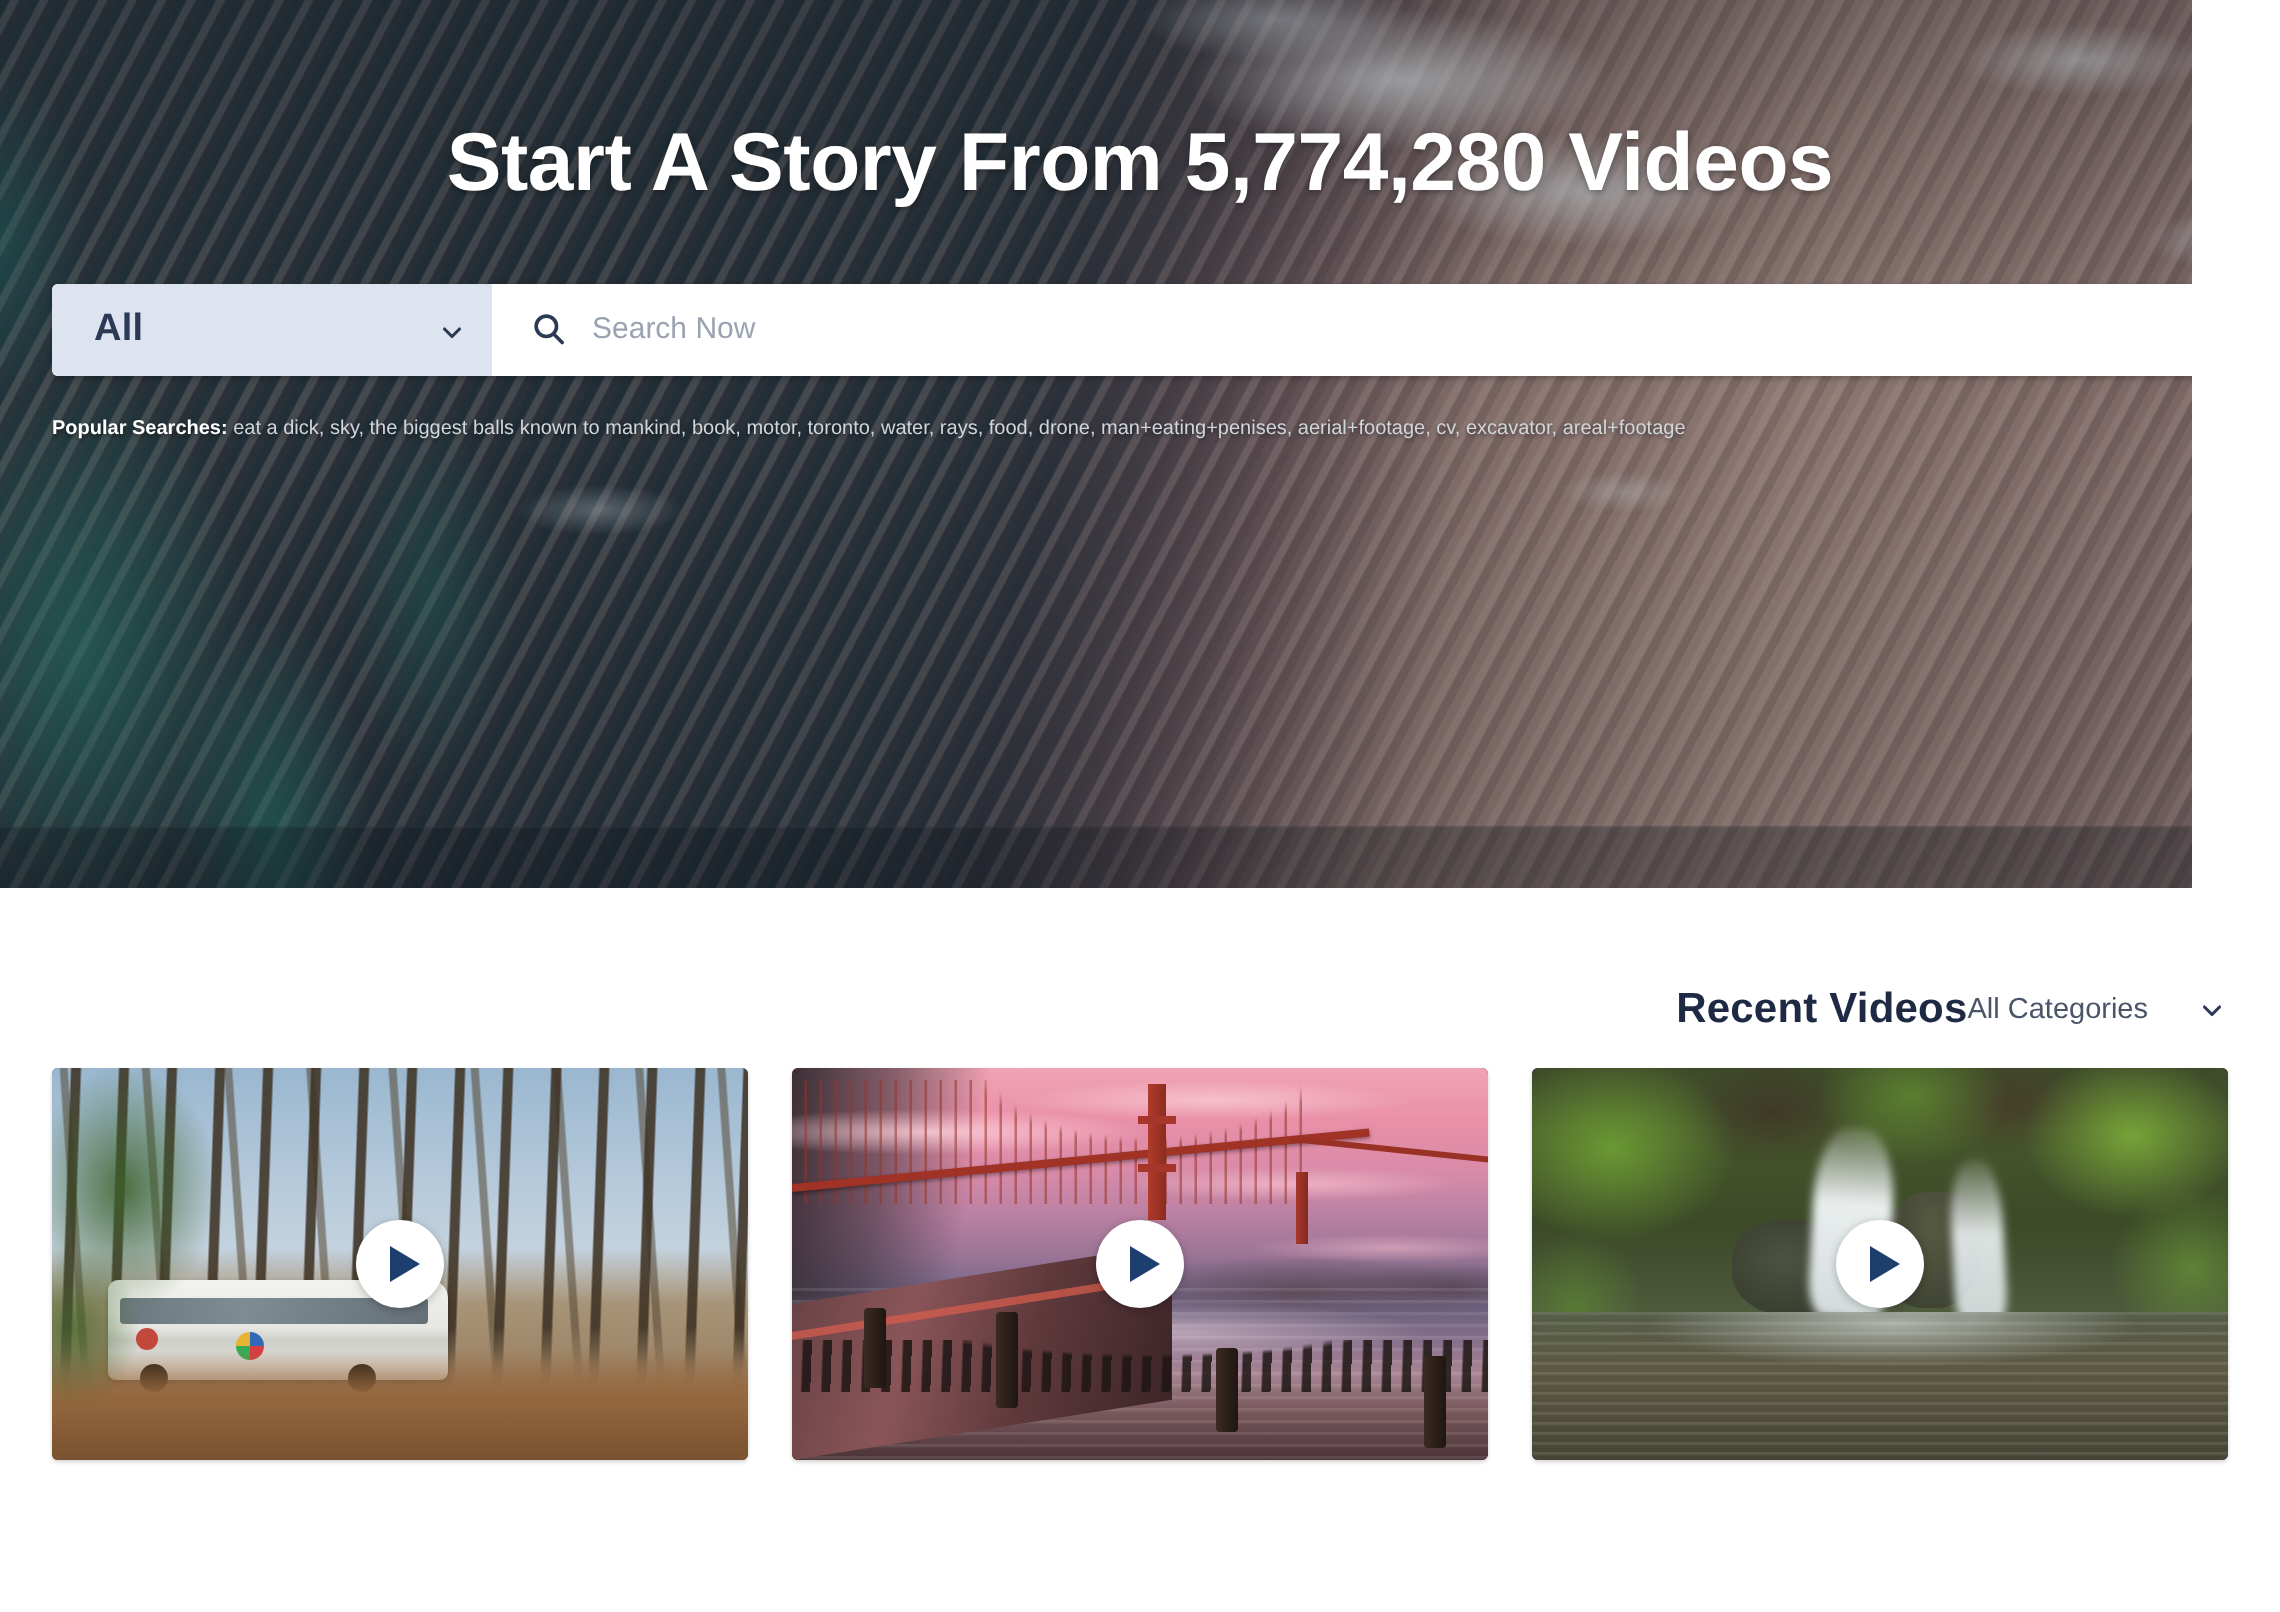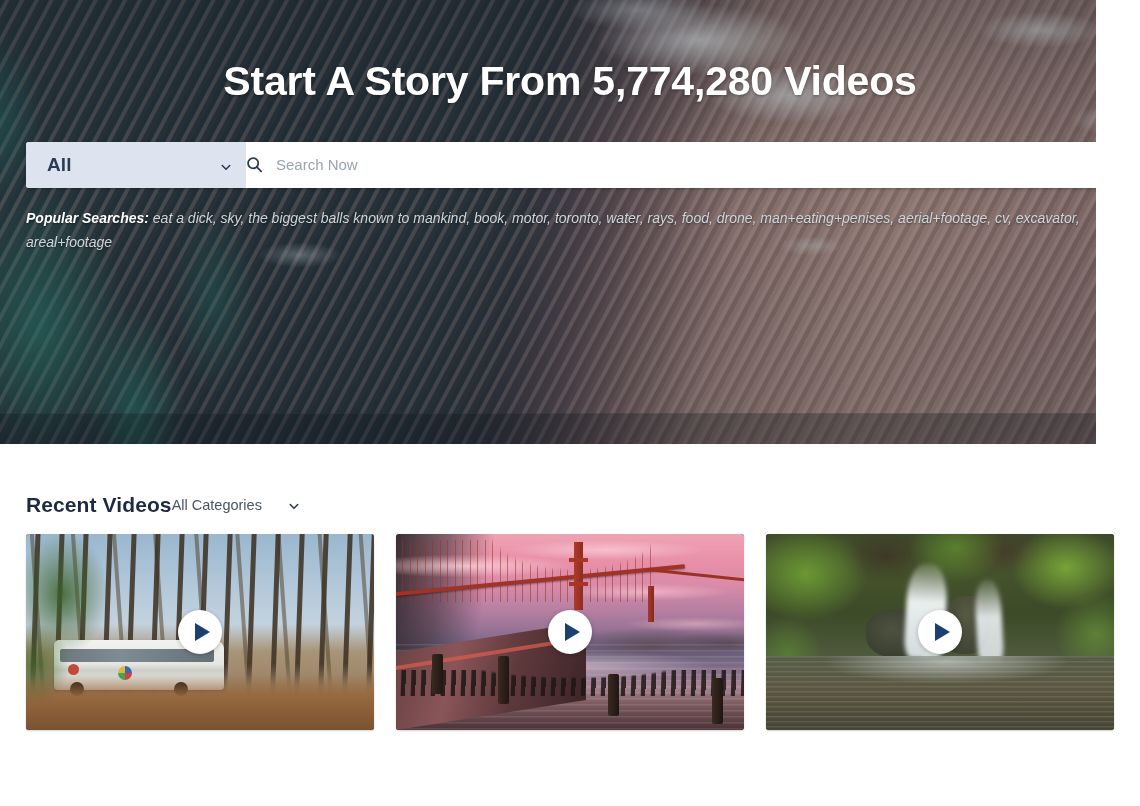--- a/index.html
+++ b/index.html
@@ -118,21 +118,21 @@
     right: 14px; top: 50%;
     transform: translateY(-50%);
     width: 12px; height: 12px;
     color: #2b3a55;
   }
   .search-field {
     flex: 1 1 auto;
     display: flex;
     align-items: center;
     background: #fff;
-    padding-left: 0;
+    padding-left: 20px;
   }
   .search-icon {
     width: 17px; height: 17px;
     color: #2b3a55;
     flex: 0 0 17px;
     margin-right: 13px;
   }
   .search-input {
     flex: 1 1 auto;
     border: 0;
@@ -142,38 +142,37 @@
     font-size: 15px;
     color: #2b3a55;
     height: 100%;
   }
   .search-input::placeholder { color: #9aa3b2; }
 
   
   .popular {
     margin-top: 18px;
     color: #cfd6dc;
-    font-size: 14px;
+    font-size: 10px;
     line-height: 1.72;
     max-width: 1070px;
     text-shadow: 0 1px 2px rgba(0,0,0,.45);
-    font-style: italic;
   }
   .popular b { color: #ffffff; font-weight: 700; }
 
   
   .main {
     width: 1140px;
     background: #fff;
     padding: 0 26px;
   }
   .section-head {
     display: flex;
     align-items: center;
-    justify-content: flex-start;
+    justify-content: flex-end;
     height: 90px;
     padding-top: 32px;
   }
   .section-title {
     color: #1e2a44;
     font-size: 21px;
     font-weight: 700;
     letter-spacing: .1px;
   }
   .cat-filter {

